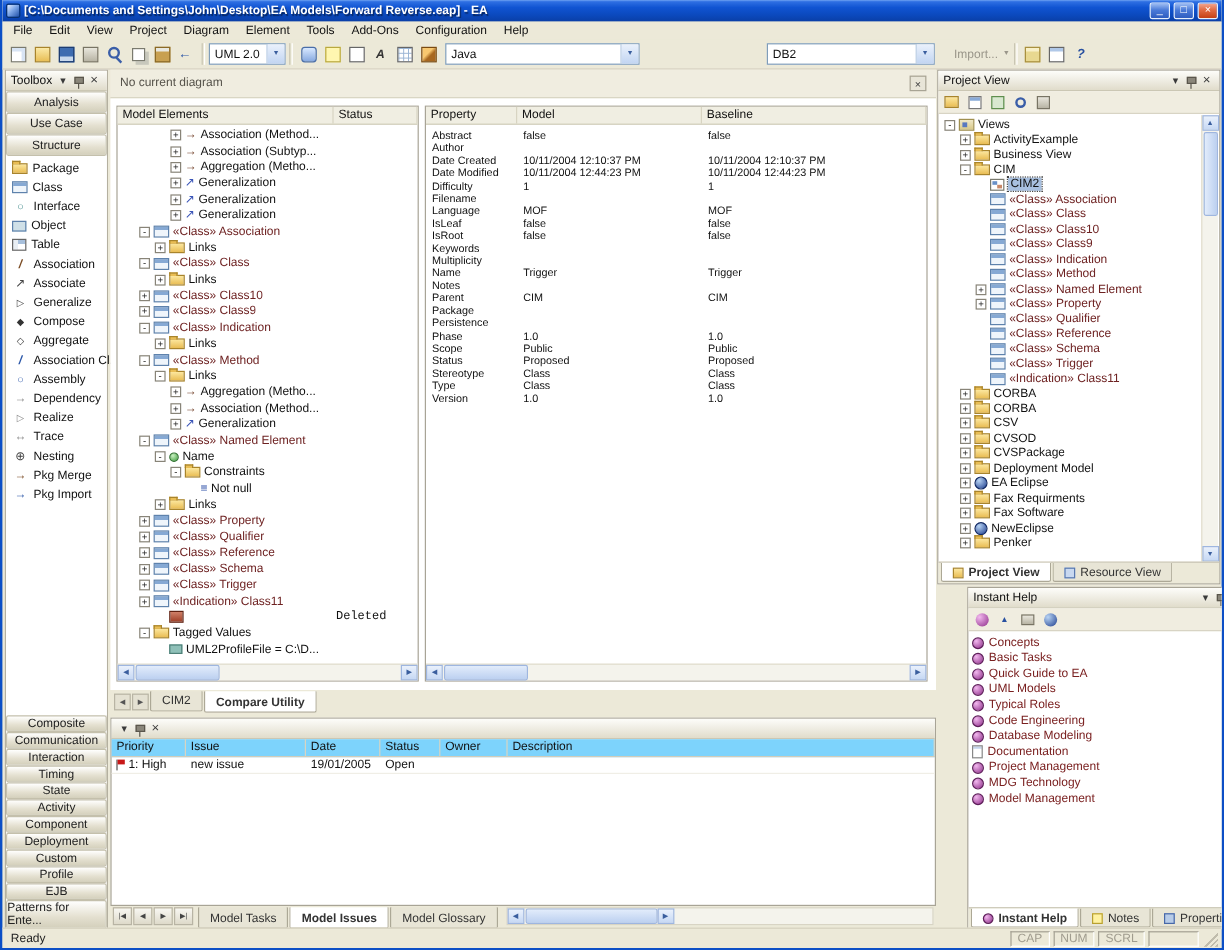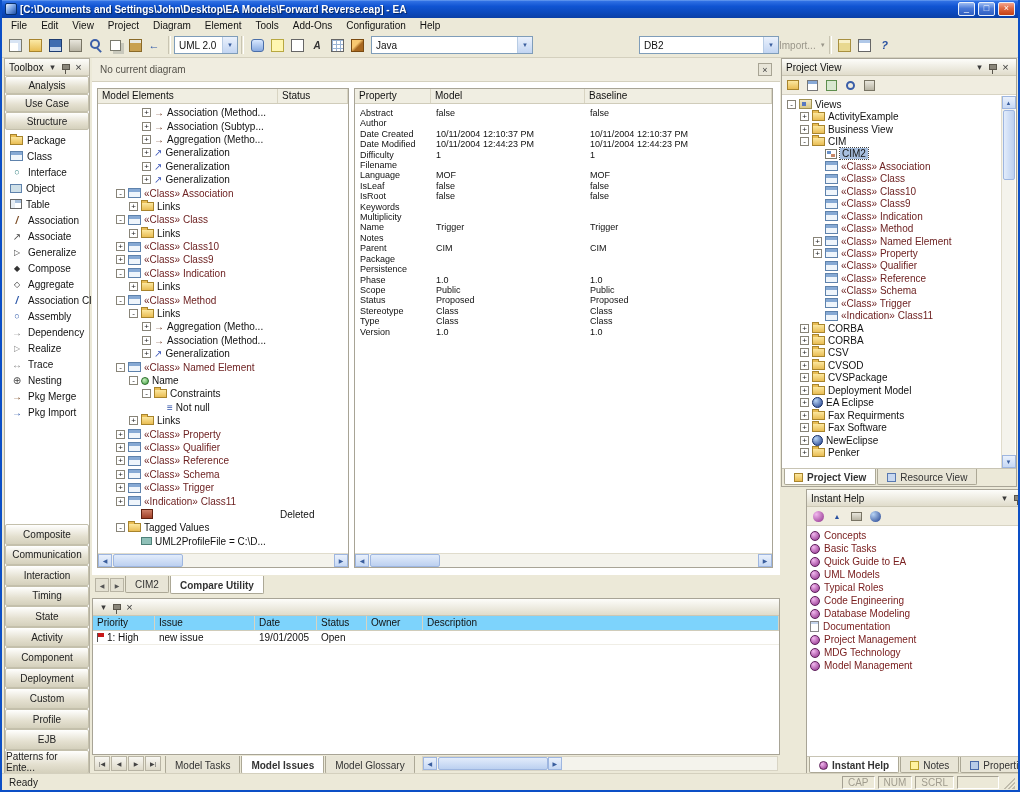--- a/index.html
+++ b/index.html
@@ -15,21 +15,21 @@
 .mi{padding:0 7px;line-height:15px}
 #toolbar{position:absolute;left:0;top:33px;right:0;height:25px;display:flex;align-items:center;background:#ECE9D8;border-bottom:1px solid #D4D0BE;padding-left:3px}
 .tbtn{width:20px;height:20px;display:flex;align-items:center;justify-content:center;border:1px solid transparent}
 .tbtn.small{width:18px;height:17px}
 .tbi,.pvi{display:inline-block;width:13px;height:13px}
 .tsep{flex:none;width:3px;height:18px;border-left:1px solid #C9C5B2;border-right:1px solid #fff;margin:0 3px}
 .combo{flex:none;height:18px;background:#fff;border:1px solid #7F9DB9;display:flex;align-items:center}
 .combo .cval{padding:0 4px;flex:1;white-space:nowrap;overflow:hidden}
 .combo .arr{flex:none;width:15px;height:100%;border-left:1px solid #B8CCE4;background:linear-gradient(#EAF1FC,#C2D5F2);position:relative}
 .combo .arr::before{content:"▼";position:absolute;left:4px;top:5px;font-size:6px;color:#3A5E9E}
-#import-ctl{color:#9A968A;display:flex;align-items:center;gap:4px;}
+#import-ctl{color:#9A968A;display:flex;align-items:center;gap:4px;margin-left:16px}
 #import-ctl::after{content:"▼";font-size:6px}
 
 .tbi-new-file{background:#fff;border:1px solid #7A7A6E;box-shadow:inset -3px 3px 0 #D8E4F4}
 .tbi-open-folder{background:linear-gradient(#FBE9A6,#E8BE55);border:1px solid #A8842C}
 .tbi-save{background:#3E6CB0;border:1px solid #1E3C70;box-shadow:inset 0 -4px 0 #C8D8EC}
 .tbi-print{background:linear-gradient(#E8E6DC,#B8B4A4);border:1px solid #787464}
 .tbi-search{border-radius:50%;border:2px solid #3A5EA8;width:10px;height:10px;position:relative;top:-1px}
 .tbi-search::after{content:"";position:absolute;right:-4px;bottom:-4px;width:6px;height:2px;background:#3A5EA8;transform:rotate(45deg)}
 .tbi-copy{width:11px;height:11px;background:#fff;border:1px solid #7A7A6E;box-shadow:3px 3px 0 #C8C8BC}
 .tbi-paste{background:#C8A050;border:1px solid #8A6A28;box-shadow:inset 0 3px 0 #E8E8E0}
@@ -55,21 +55,21 @@
 .hb-pin::before{content:"";width:6px;height:4px;background:#8A867A;border:1px solid #5A564C}
 .hb-pin::after{content:"";position:absolute;bottom:0;left:6px;width:1px;height:4px;background:#5A564C}
 
 #toolbox{position:absolute;left:2px;top:58px;width:86px;height:717px;background:#fff;border:1px solid #B4B0A0;display:flex;flex-direction:column}
 #tbx-top,#tbx-bottom{display:flex;flex-direction:column}
 .tsec{flex:none;height:18px;background:linear-gradient(#FFFFFE,#E4E0D0 60%,#D4D0BC);border:1px solid #C4C0AC;border-radius:2px;display:flex;align-items:center;justify-content:center;color:#222}
 #tbx-items{flex:none;height:290px;background:#fff;padding-top:2px}
 .titem{height:16px;display:flex;align-items:center;gap:4px;padding-left:5px;white-space:nowrap}
 .tbx-ic{flex:none;width:14px;height:12px;display:inline-flex;align-items:center;justify-content:center;font-size:10px}
 #tbx-fill{flex:1;background:#fff}
-#tbx-bottom{height:250px}
+#tbx-bottom{height:178px}
 #tbx-bottom .tsec{flex:1;height:auto}
 .ti-package{width:13px;height:9px;background:linear-gradient(#FCE79E,#E9BD54);border:1px solid #A8842C;position:relative}
 .ti-package::before{content:"";position:absolute;top:-3px;left:-1px;width:5px;height:2px;background:#E9BD54;border:1px solid #A8842C;border-bottom:none}
 .ti-class{width:13px;height:10px;border:1px solid #5E82AC;background:linear-gradient(#86A9D4 0 3px,#EFF5FB 3px)}
 .ti-interface::before{content:"○";color:#2E7E7E;font-size:9px}
 .ti-object{width:12px;height:9px;background:#CFE0E8;border:1px solid #5E82AC}
 .ti-table{width:12px;height:10px;border:1px solid #666;background:linear-gradient(#A8C0DC 0 3px,#fff 3px);box-shadow:inset 4px 0 0 #E8EEF4}
 .ti-association::before{content:"/";color:#7A4A22;font-weight:bold}
 .ti-associate::before{content:"↗";color:#444}
 .ti-generalize::before{content:"▷";color:#444;font-size:8px}
@@ -551,21 +551,21 @@
         <div class="trow " style="padding-left: 17px;">
           <span class="exp">+</span>
           <i class="tic i-class"></i>
           <span class="tlabel stereo">«Class» Trigger</span>
         </div>
         <div class="trow " style="padding-left: 17px;">
           <span class="exp">+</span>
           <i class="tic i-class"></i>
           <span class="tlabel stereo">«Indication» Class11</span>
         </div>
-        <div class="trow " style="padding-left: 30px;">
+        <div class="trow " style="padding-left: 30px; font-family: Liberation Mono, monospace;">
           <span class="expsp"></span>
           <i class="tic i-deleted"></i>
           <span class="tstatus">Deleted</span>
         </div>
         <div class="trow " style="padding-left: 17px;">
           <span class="exp">-</span>
           <i class="tic i-folder"></i>
           <span class="tlabel">Tagged Values</span>
         </div>
         <div class="trow " style="padding-left: 30px;">

